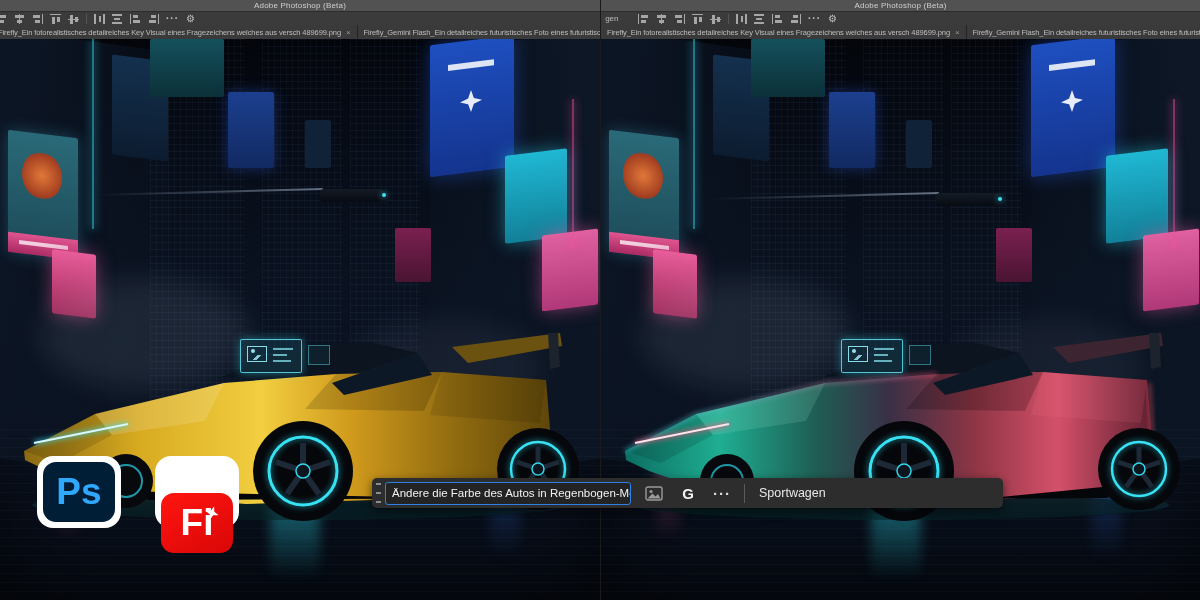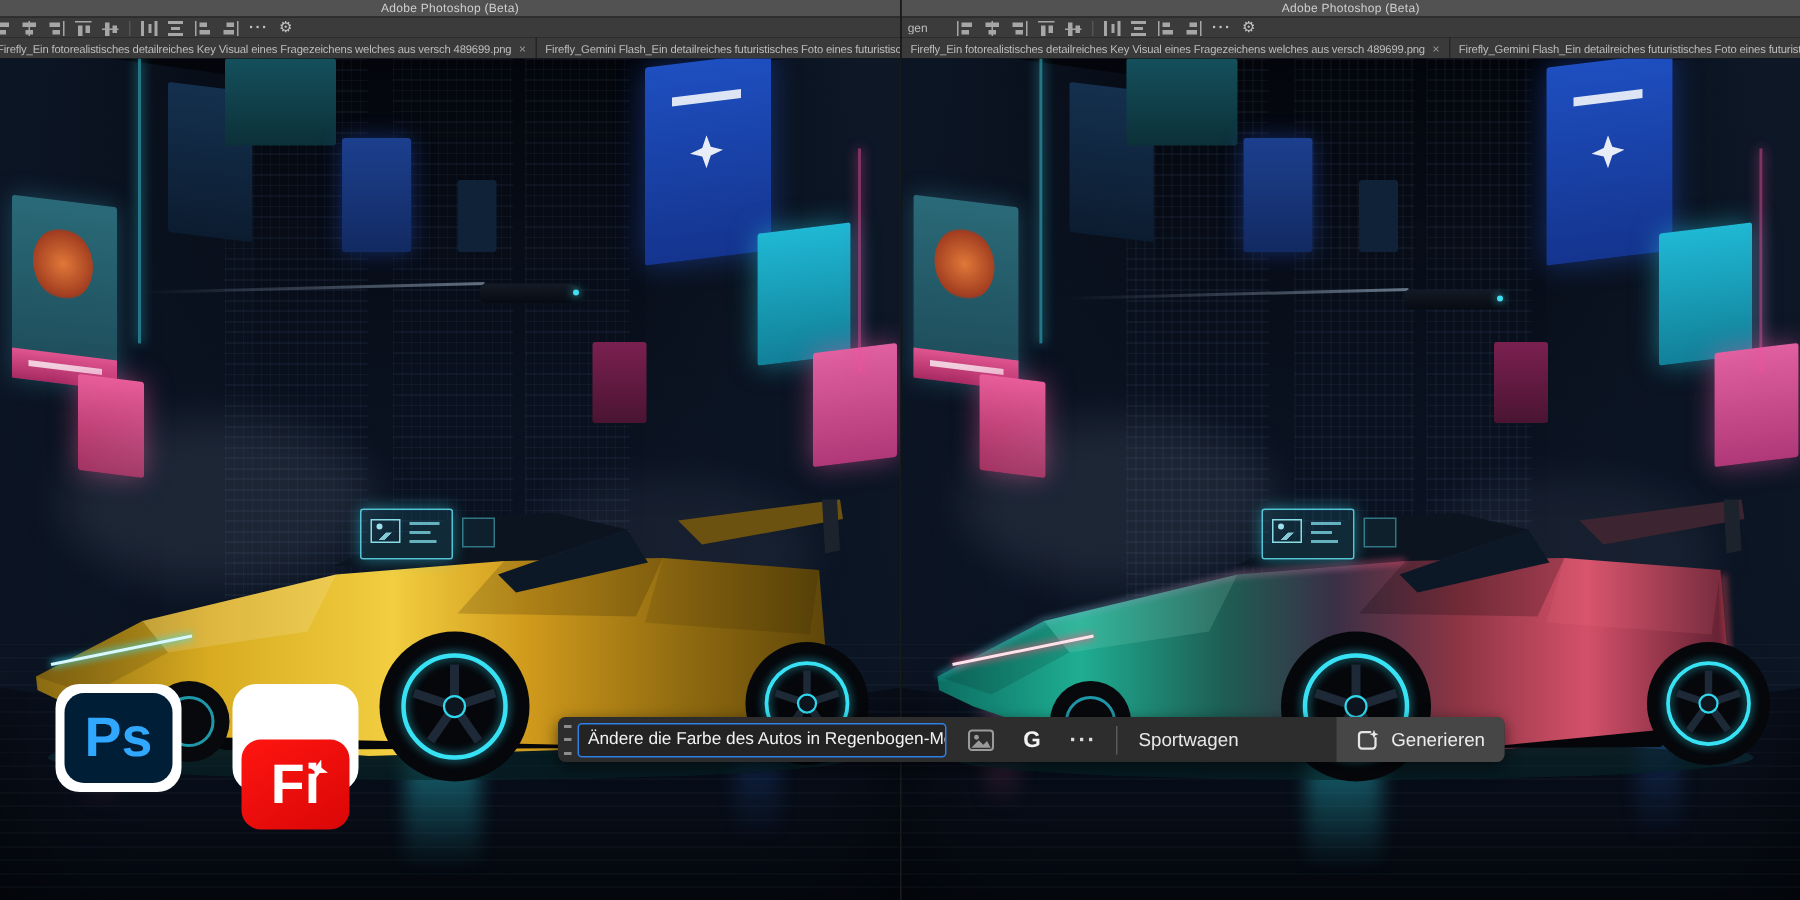--- a/index.html
+++ b/index.html
@@ -404,27 +404,20 @@
     <svg width="18" height="15" viewBox="0 0 18 15">
       <rect x="1" y="1" width="16" height="13" rx="2" fill="none" stroke="#9a9a9a" stroke-width="1.4"></rect>
       <circle cx="6" cy="5.5" r="1.6" fill="#9a9a9a"></circle>
       <path d="M2.5,12.5 L7.5,7.5 L10.5,10.5 L13,8 L15.5,12.5 Z" fill="#9a9a9a"></path>
     </svg>
   </div>
   <div class="tb-g">G</div>
   <div class="tb-more">···</div>
   <div class="tb-div"></div>
   <button class="tb-cancel">Sportwagen</button>
-  <button class="tb-generate">
-    <svg width="15" height="15" viewBox="0 0 15 15">
-      <path d="M9.5,2 H4 C2.9,2 2,2.9 2,4 V11 C2,12.1 2.9,13 4,13 H11 C12.1,13 13,12.1 13,11 V6" fill="none" stroke="#e6e6e6" stroke-width="1.5" stroke-linecap="round"></path>
-      <path d="M12,0.5 L12.8,2.7 L15,3.5 L12.8,4.3 L12,6.5 L11.2,4.3 L9,3.5 L11.2,2.7 Z" fill="#e6e6e6"></path>
-    </svg>
-    <span>Generieren</span>
-  </button>
 </div>
 
 <div class="badge" id="badge-ps">
   <div class="inner">
       <span>Ps</span>
     </div>
 </div>
 <div class="badge" id="badge-fi">
   <div class="inner">
     <span>Fi</span>

